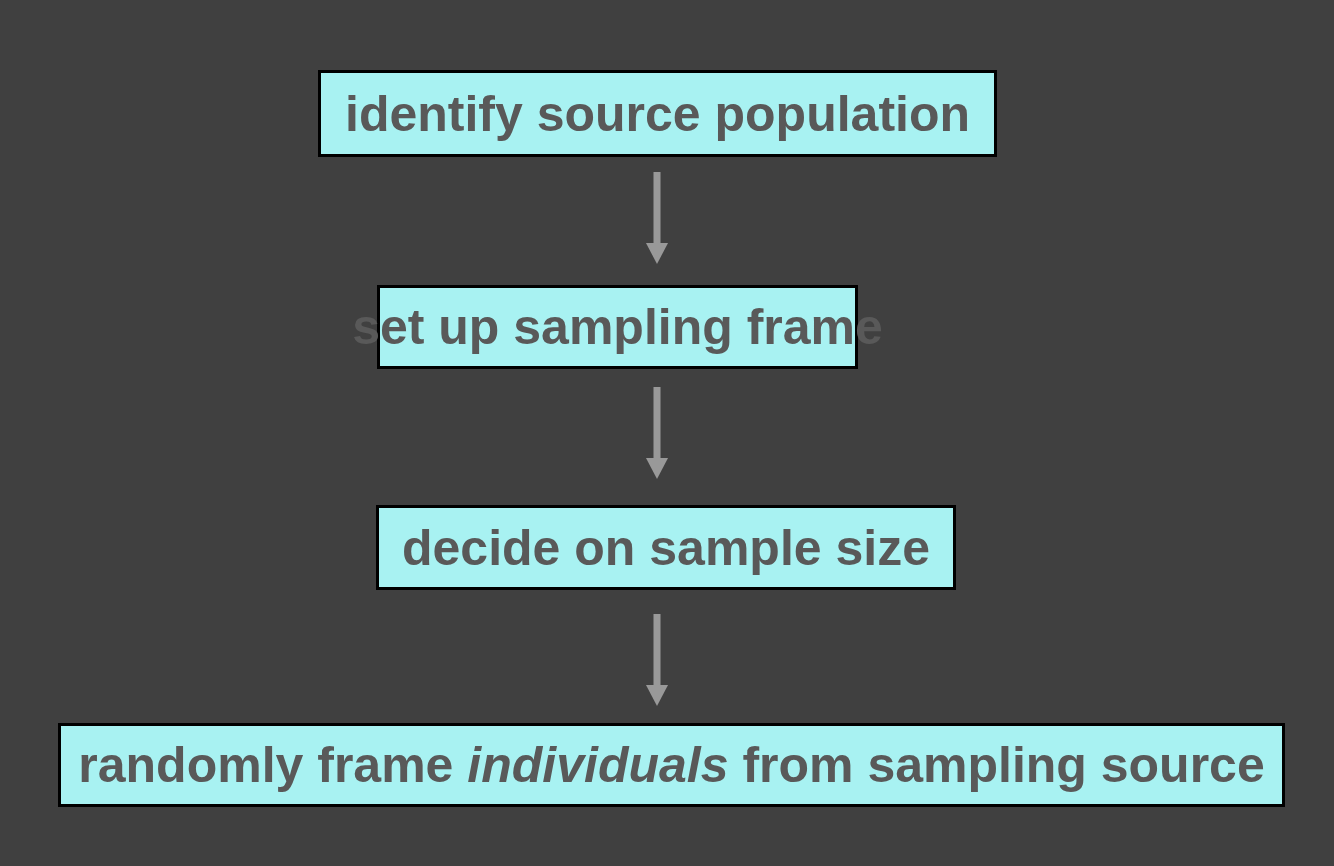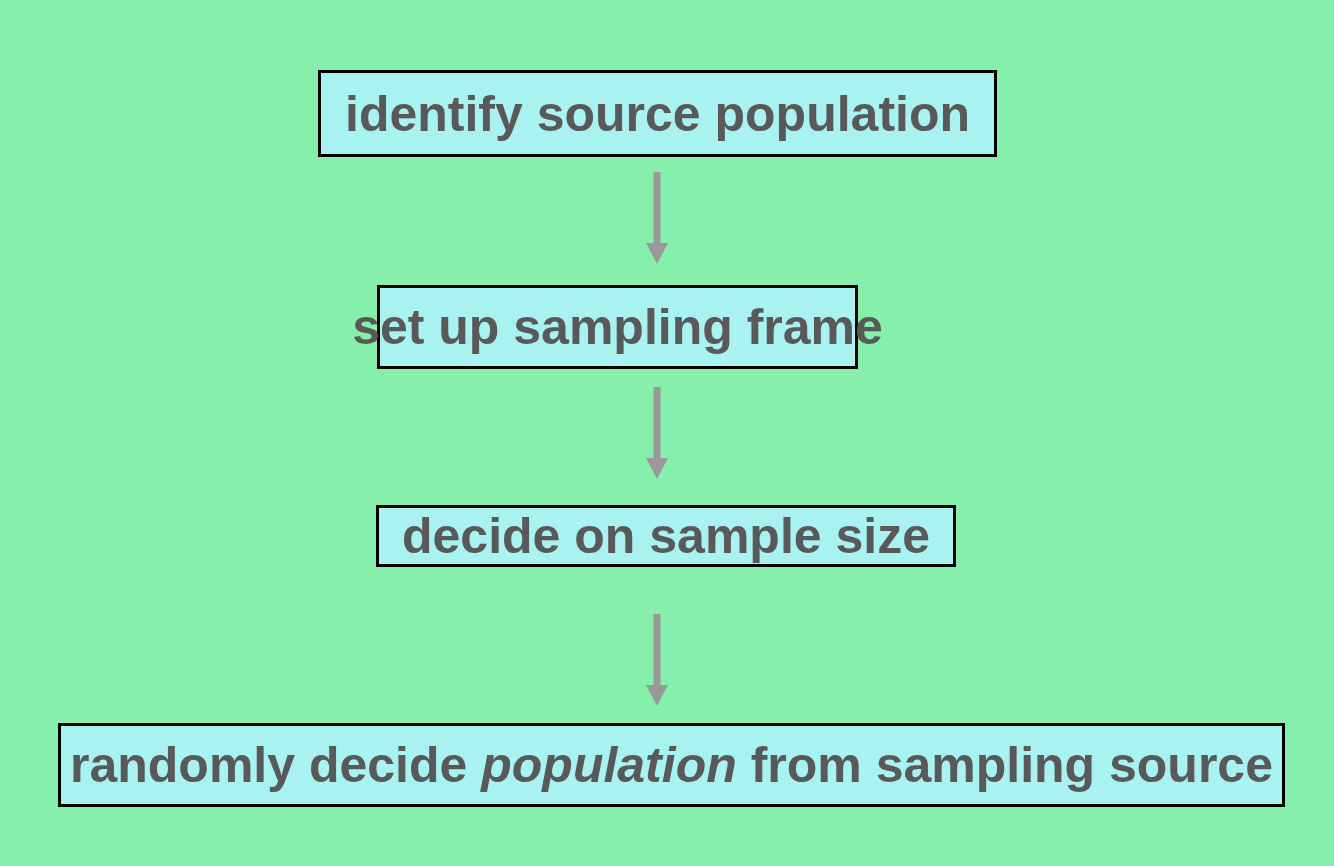--- a/index.html
+++ b/index.html
@@ -4,21 +4,21 @@
 <style>
   html, body {
     margin: 0;
     padding: 0;
     background: #ffffff;
   }
   .stage {
     position: relative;
     width: 1334px;
     height: 866px;
-    background: #86efac;
+    background: #404040;
     overflow: hidden;
     font-family: "Liberation Sans", sans-serif;
   }
   .flow-box {
     position: absolute;
     box-sizing: border-box;
     background: #a8f2f2;
     border: 3px solid #000000;
     display: flex;
     align-items: center;
@@ -62,26 +62,26 @@
 
   <div class="flow-box" style="left:377px; top:285px; width:481px; height:84px;">
     <span class="box-label">set up sampling frame</span>
   </div>
 
   <svg class="arrow" style="left:644px; top:387px;" width="26" height="92" viewBox="0 0 26 92" aria-hidden="true">
     <rect x="9.5" y="0" width="7" height="73"></rect>
     <polygon points="2,71 24,71 13,92"></polygon>
   </svg>
 
-  <div class="flow-box" style="left:376px; top:505px; width:580px; height:62px;">
+  <div class="flow-box" style="left:376px; top:505px; width:580px; height:85px;">
     <span class="box-label">decide on sample size</span>
   </div>
 
   <svg class="arrow" style="left:644px; top:614px;" width="26" height="92" viewBox="0 0 26 92" aria-hidden="true">
     <rect x="9.5" y="0" width="7" height="73"></rect>
     <polygon points="2,71 24,71 13,92"></polygon>
   </svg>
 
   <div class="flow-box" style="left:58px; top:723px; width:1227px; height:84px;">
-    <span class="box-label"><span class="u">randomly</span><span> decide </span><span class="i">population</span><span> from sampling source</span></span>
+    <span class="box-label"><span class="u">randomly</span><span> frame </span><span class="i">individuals</span><span> from sampling source</span></span>
   </div>
 
 </div>
 
 </body></html>

